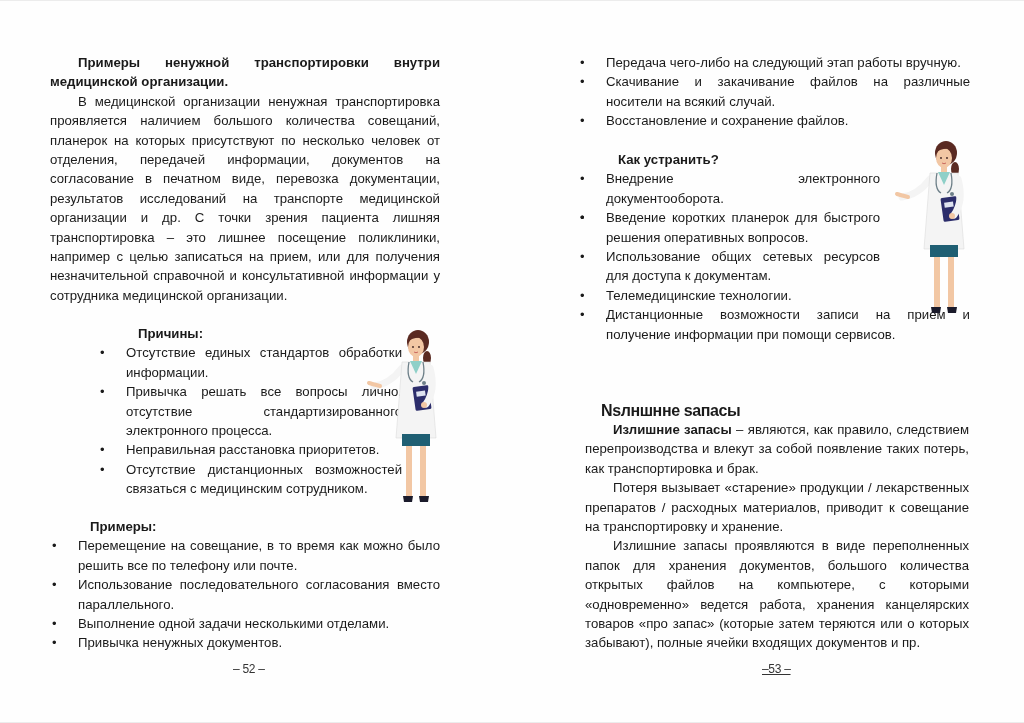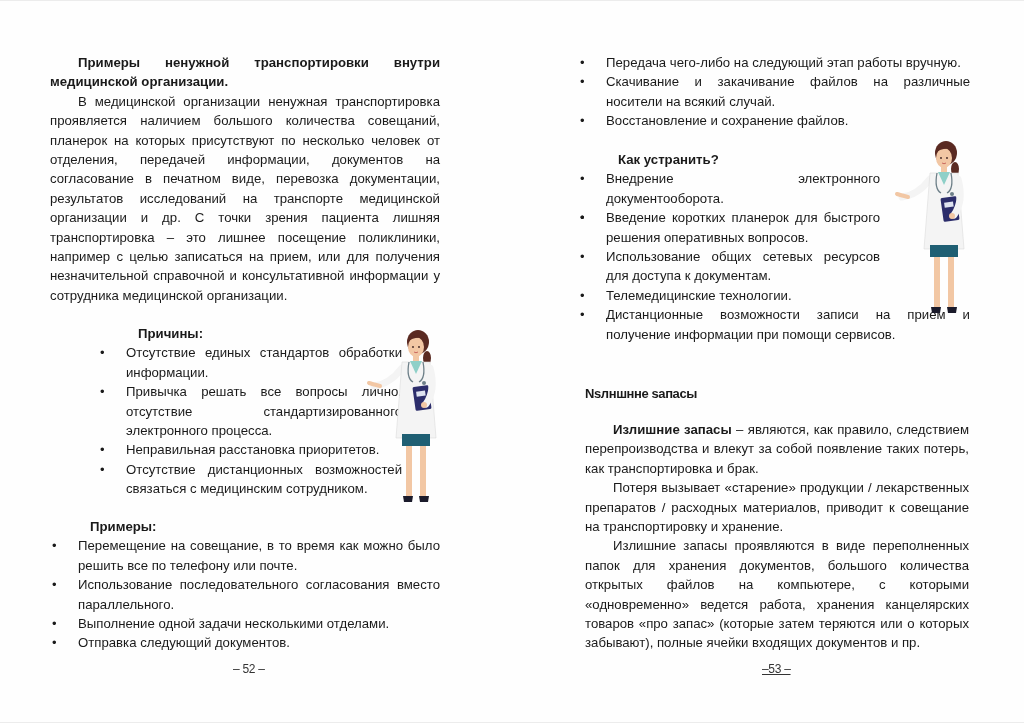--- a/index.html
+++ b/index.html
@@ -40,21 +40,21 @@
   }
 
   .page-num {
     position: absolute; top: 661px; font-size: 12px; color: #333;
     font-family: "Liberation Sans Narrow", "Liberation Sans", sans-serif;
     letter-spacing: -0.3px;
     text-align: right;
   }
 
   .section-title {
-    font-size: 13px; font-weight: bold; letter-spacing: -0.4px; margin: 0;
+    font-size: 16px; font-weight: bold; letter-spacing: -0.4px; margin: 16px;
     font-family: "Liberation Sans", sans-serif;
   }
 
   .doctor { position: absolute; }
 </style>
 </head>
 <body>
 
 <div class="spread">
 
@@ -116,21 +116,21 @@
     </g>
         </svg>
     </div>
 
     <div class="block txt" style="left:50px; top:516px; width:390px;">
       <p class="label-bold">Примеры:</p>
       <ul class="bullets">
         <li><span class="bullet">•</span><span>Перемещение на совещание, в то время как можно было решить все по телефону или почте.</span></li>
         <li><span class="bullet">•</span><span>Использование последовательного согласования вместо параллельного.</span></li>
         <li><span class="bullet">•</span><span>Выполнение одной задачи несколькими отделами.</span></li>
-        <li><span class="bullet">•</span><span>Отправка следующий документов.</span></li>
+        <li><span class="bullet">•</span><span>Привычка ненужных документов.</span></li>
       </ul>
     </div>
 
     <div class="page-num" style="left:233px;">– 52 –</div>
   </div>
 
   <div class="page page-right">
 
     <div class="block txt" style="left:66px; top:52px; width:392px;">
       <ul class="bullets">

